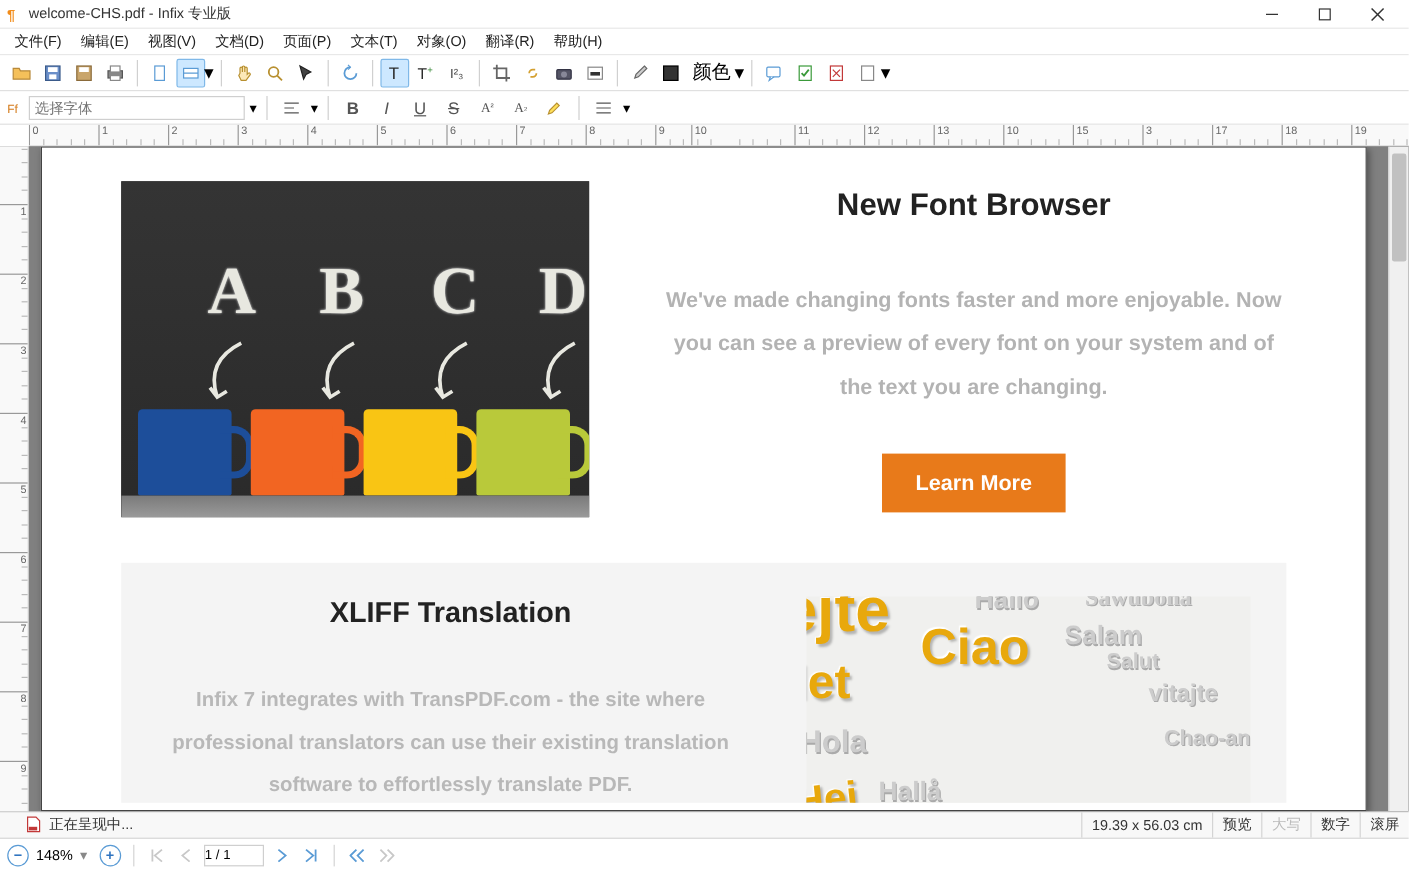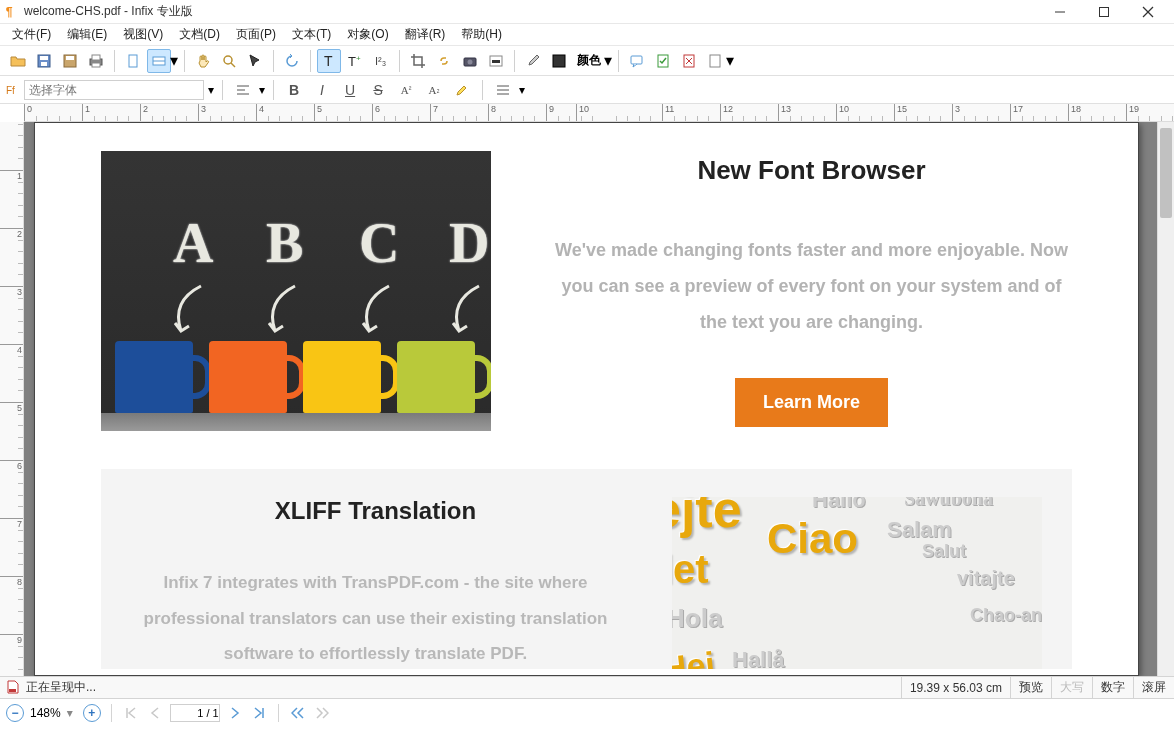--- a/index.html
+++ b/index.html
@@ -9,21 +9,21 @@
 .titlebar .spacer { flex: 1; }
 .titlebar .winbtn { width: 44px; height: 24px; display: flex; align-items: center; justify-content: center; color: #333; }
 
 .menubar { height: 22px; display: flex; align-items: center; padding: 0 4px; font-size: 12px; color: #222; border-bottom: 1px solid #e8e8e8; }
 .menubar .menuitem { padding: 0 8px; height: 100%; display: flex; align-items: center; cursor: default; }
 
 .toolbar { height: 30px; display: flex; align-items: center; padding: 2px 6px; border-bottom: 1px solid #e0e0e0; gap: 2px; }
 .toolbar .sep { width: 1px; height: 22px; background: #d0d0d0; margin: 0 4px; }
 .toolbar .tbtn { width: 24px; height: 24px; display: flex; align-items: center; justify-content: center; border: 1px solid transparent; border-radius: 2px; cursor: default; }
 .toolbar .tbtn.active { background: #cde8ff; border-color: #7fb8e8; }
-.toolbar .colorlabel { font-size: 12px; margin: 0 4px; font-weight: bold; }
+.toolbar .colorlabel { font-size: 16px; margin: 0 4px; }
 .toolbar .arrowdrop { width: 8px; margin-left: -3px; }
 
 .fontbar { height: 28px; display: flex; align-items: center; padding: 2px 6px; border-bottom: 1px solid #e0e0e0; gap: 4px; font-size: 12px; }
 .fontbar .ff { width: 14px; height: 14px; }
 .fontbar input.fontname { width: 180px; height: 20px; border: 1px solid #cfcfcf; padding: 0 4px; font-size: 12px; color: #999; }
 .fontbar .sep { width: 1px; height: 20px; background: #d0d0d0; margin: 0 4px; }
 .fontbar .fbtn { width: 24px; height: 22px; display: flex; align-items: center; justify-content: center; font-family: Georgia, "Times New Roman", serif; font-size: 14px; color: #555; position: relative; }
 .fontbar .fbtn.small { font-size: 11px; }
 
 .ruler-h { height: 18px; background: #f9f9f9; border-bottom: 1px solid #dcdcdc; position: relative; margin-left: 24px; overflow: hidden; font-size: 9px; color: #666; }
@@ -64,30 +64,30 @@
 .lefttxt h2 { font: bold 24px Arial; color: #222; margin-bottom: 40px; }
 .lefttxt p { font: bold 17px Arial; color: #b8b8b8; line-height: 2.1; }
 
 .helloimg { width: 370px; height: 180px; position: relative; background: #f0f0ee; overflow: hidden; }
 .helloimg .bigword { font-family: Impact, Arial Black, sans-serif; font-weight: 900; color: #e8a80c; text-shadow: 2px 2px 2px rgba(0,0,0,.25), -1px -1px 1px #fff; position: absolute; white-space: nowrap; }
 .helloimg .small { font-family: Arial Black, sans-serif; font-weight: 900; color: #cccccc; text-shadow: 1px 1px 0 #aaa; position: absolute; }
 
 .vscroll { position: absolute; right: 0; top: 0; bottom: 0; width: 17px; background: #f0f0f0; border-left: 1px solid #dcdcdc; }
 .vscroll .thumb { position: absolute; left: 2px; right: 2px; top: 6px; height: 90px; background: #c1c1c1; border-radius: 2px; }
 
-.statusbar { height: 22px; border-top: 1px solid #d4d4d4; display: flex; align-items: center; font-size: 12px; color: #333; background: #f8f8f8; }
+.statusbar { height: 22px; border-top: 1px solid #d4d4d4; display: flex; align-items: center; font-size: 12px; color: #333; background: #f8f8f8; padding-left: 15px; }
 .statusbar .statusicon { width: 18px; height: 18px; margin: 0 4px; }
 .statusbar .cell { padding: 0 8px; border-left: 1px solid #d4d4d4; height: 100%; display: flex; align-items: center; }
 .statusbar .spacer { flex: 1; }
 
 .bottombar { height: 28px; border-top: 1px solid #d4d4d4; display: flex; align-items: center; padding: 0 6px; gap: 6px; font-size: 12px; background: #fff; }
 .bottombar .zbtn { width: 18px; height: 18px; border: 1px solid #5a9bd5; border-radius: 50%; display: flex; align-items: center; justify-content: center; color: #2f74c0; font-size: 12px; font-weight: bold; cursor: default; }
 .bottombar .navbtn { width: 18px; height: 18px; display: flex; align-items: center; justify-content: center; color: #5a9bd5; }
 .bottombar .navbtn.disabled { color: #c8c8c8; }
-.bottombar .pagefield { width: 50px; height: 18px; border: 1px solid #cfcfcf; text-align: right; font-size: 11px; }
+.bottombar .pagefield { width: 50px; height: 18px; border: 1px solid #cfcfcf; text-align: left; font-size: 11px; }
 .bottombar .sep { width: 1px; height: 18px; background: #d4d4d4; margin: 0 4px; }
 .bottombar .drop { width: 10px; color: #888; }
 
 svg { display: block; }
 </style>
 </head>
 <body>
 
 <div class="titlebar">
   <span class="appicon">

